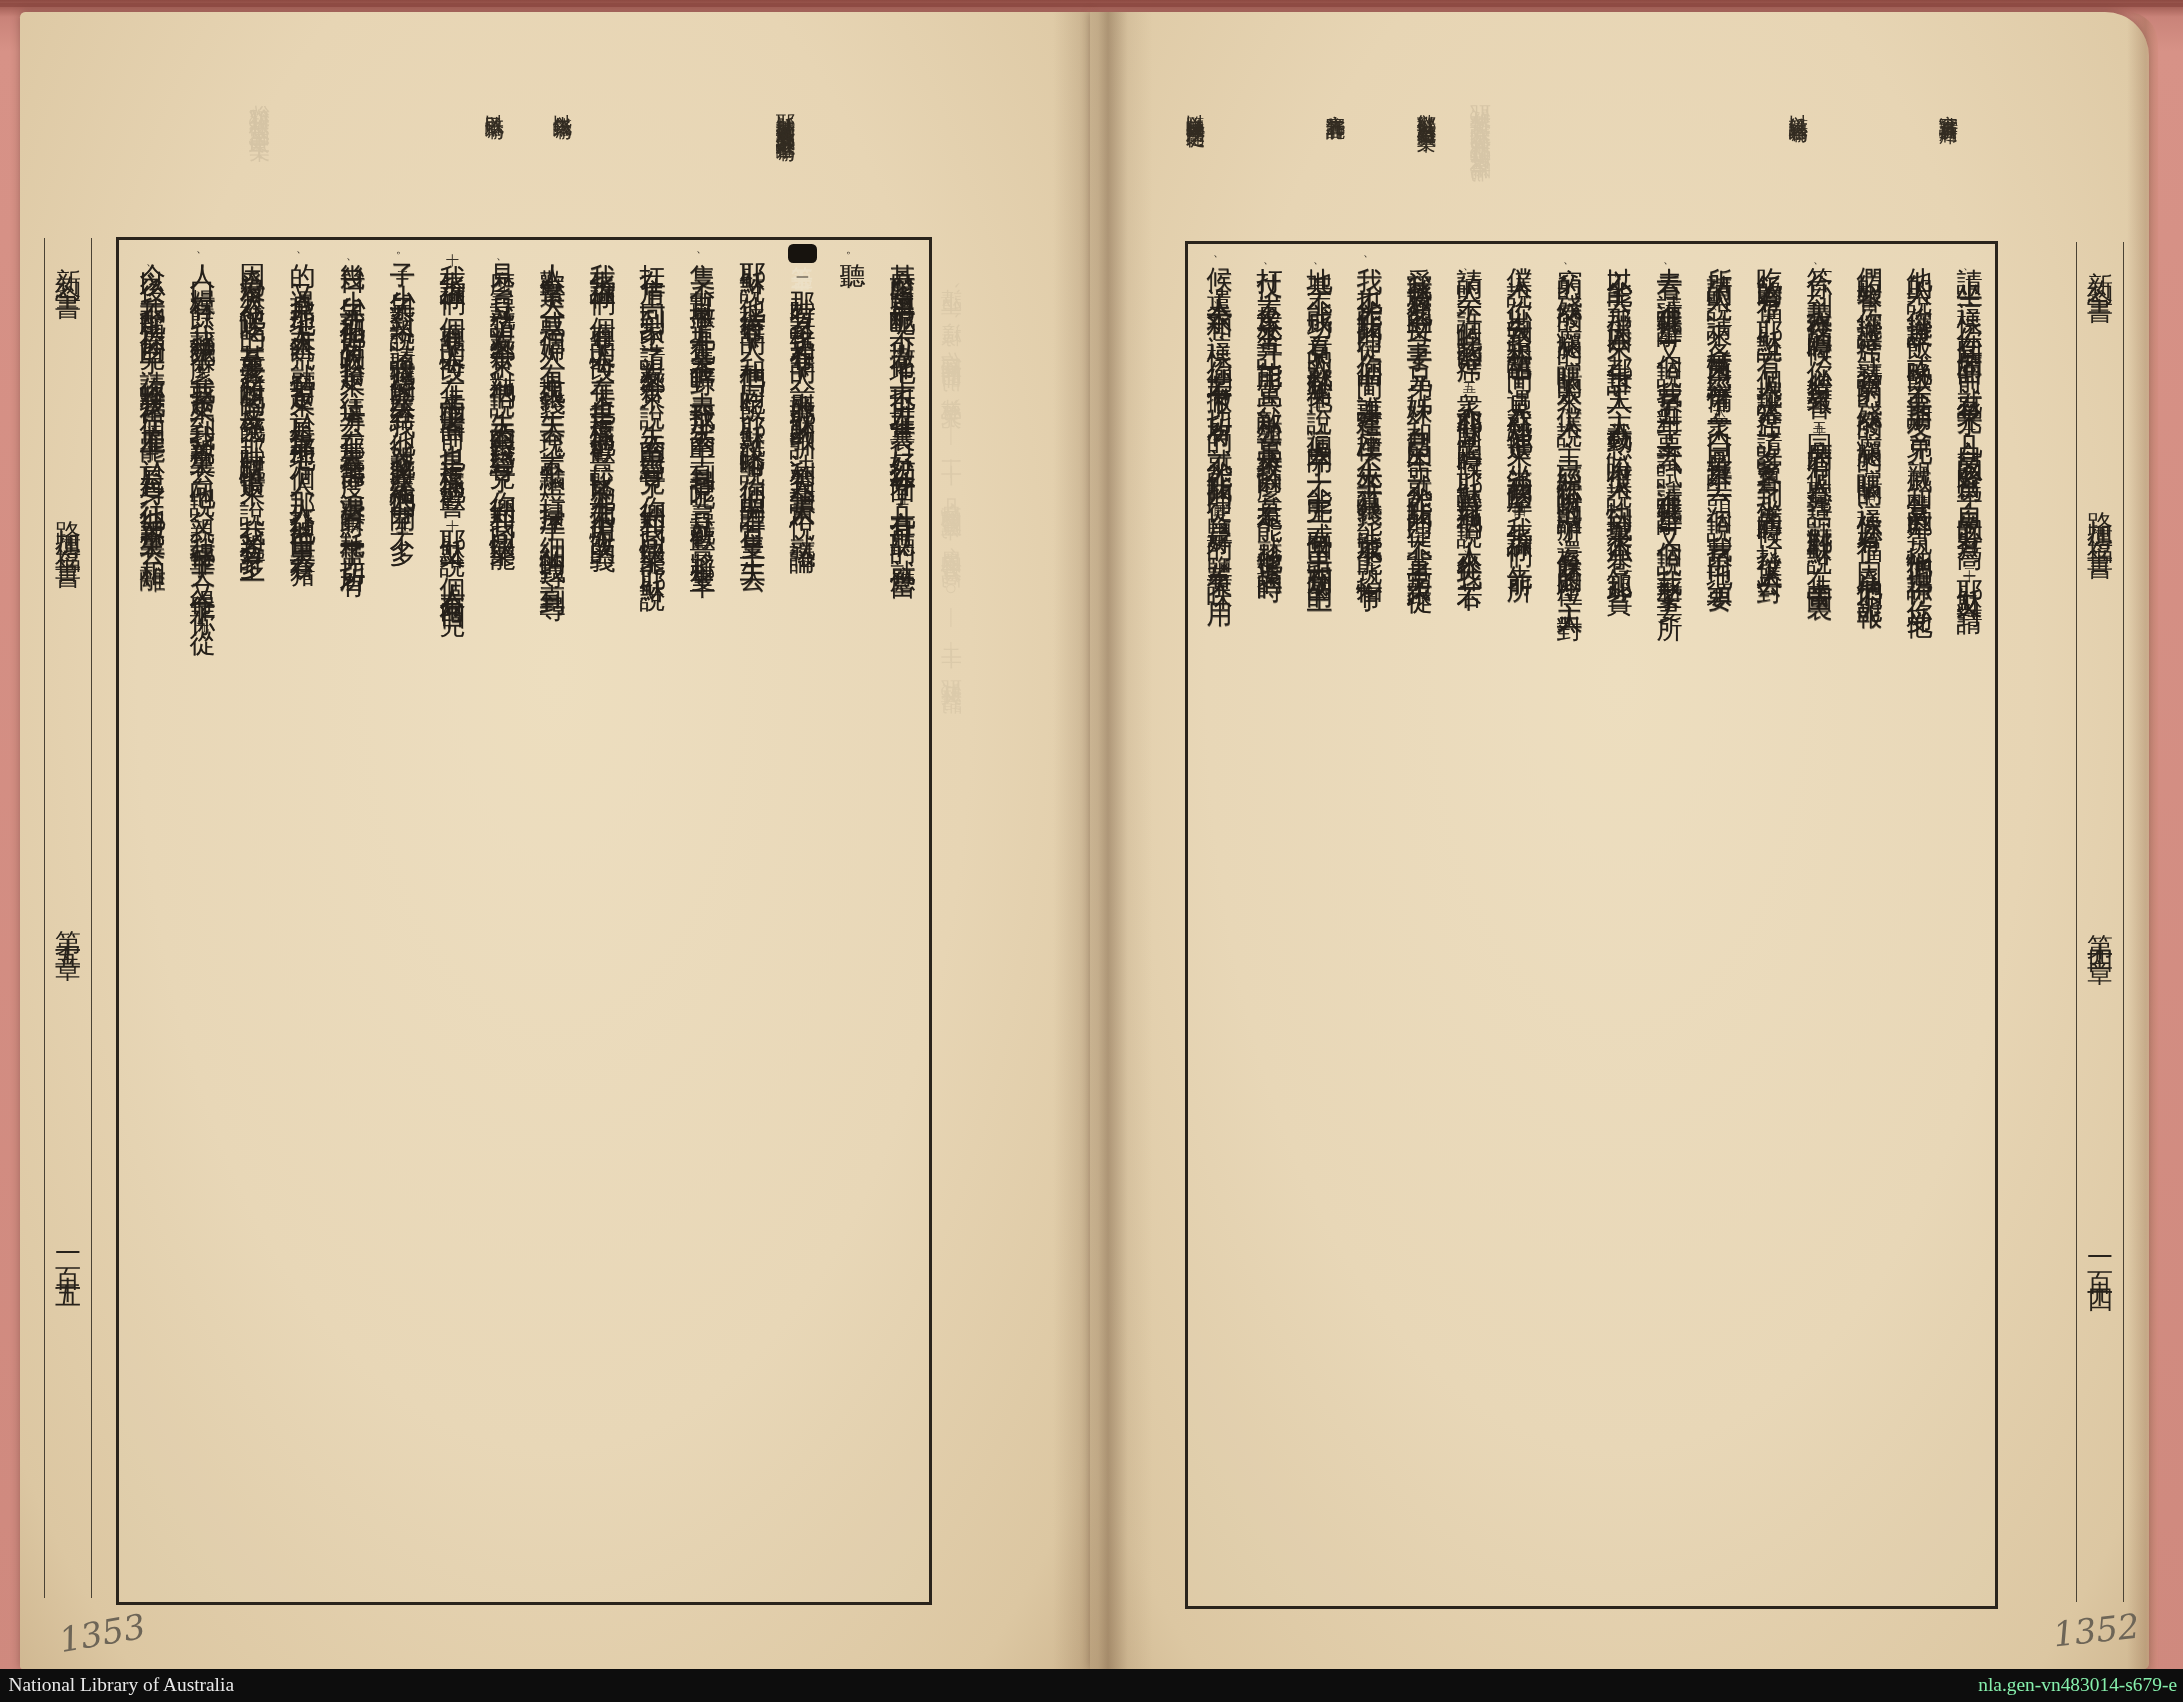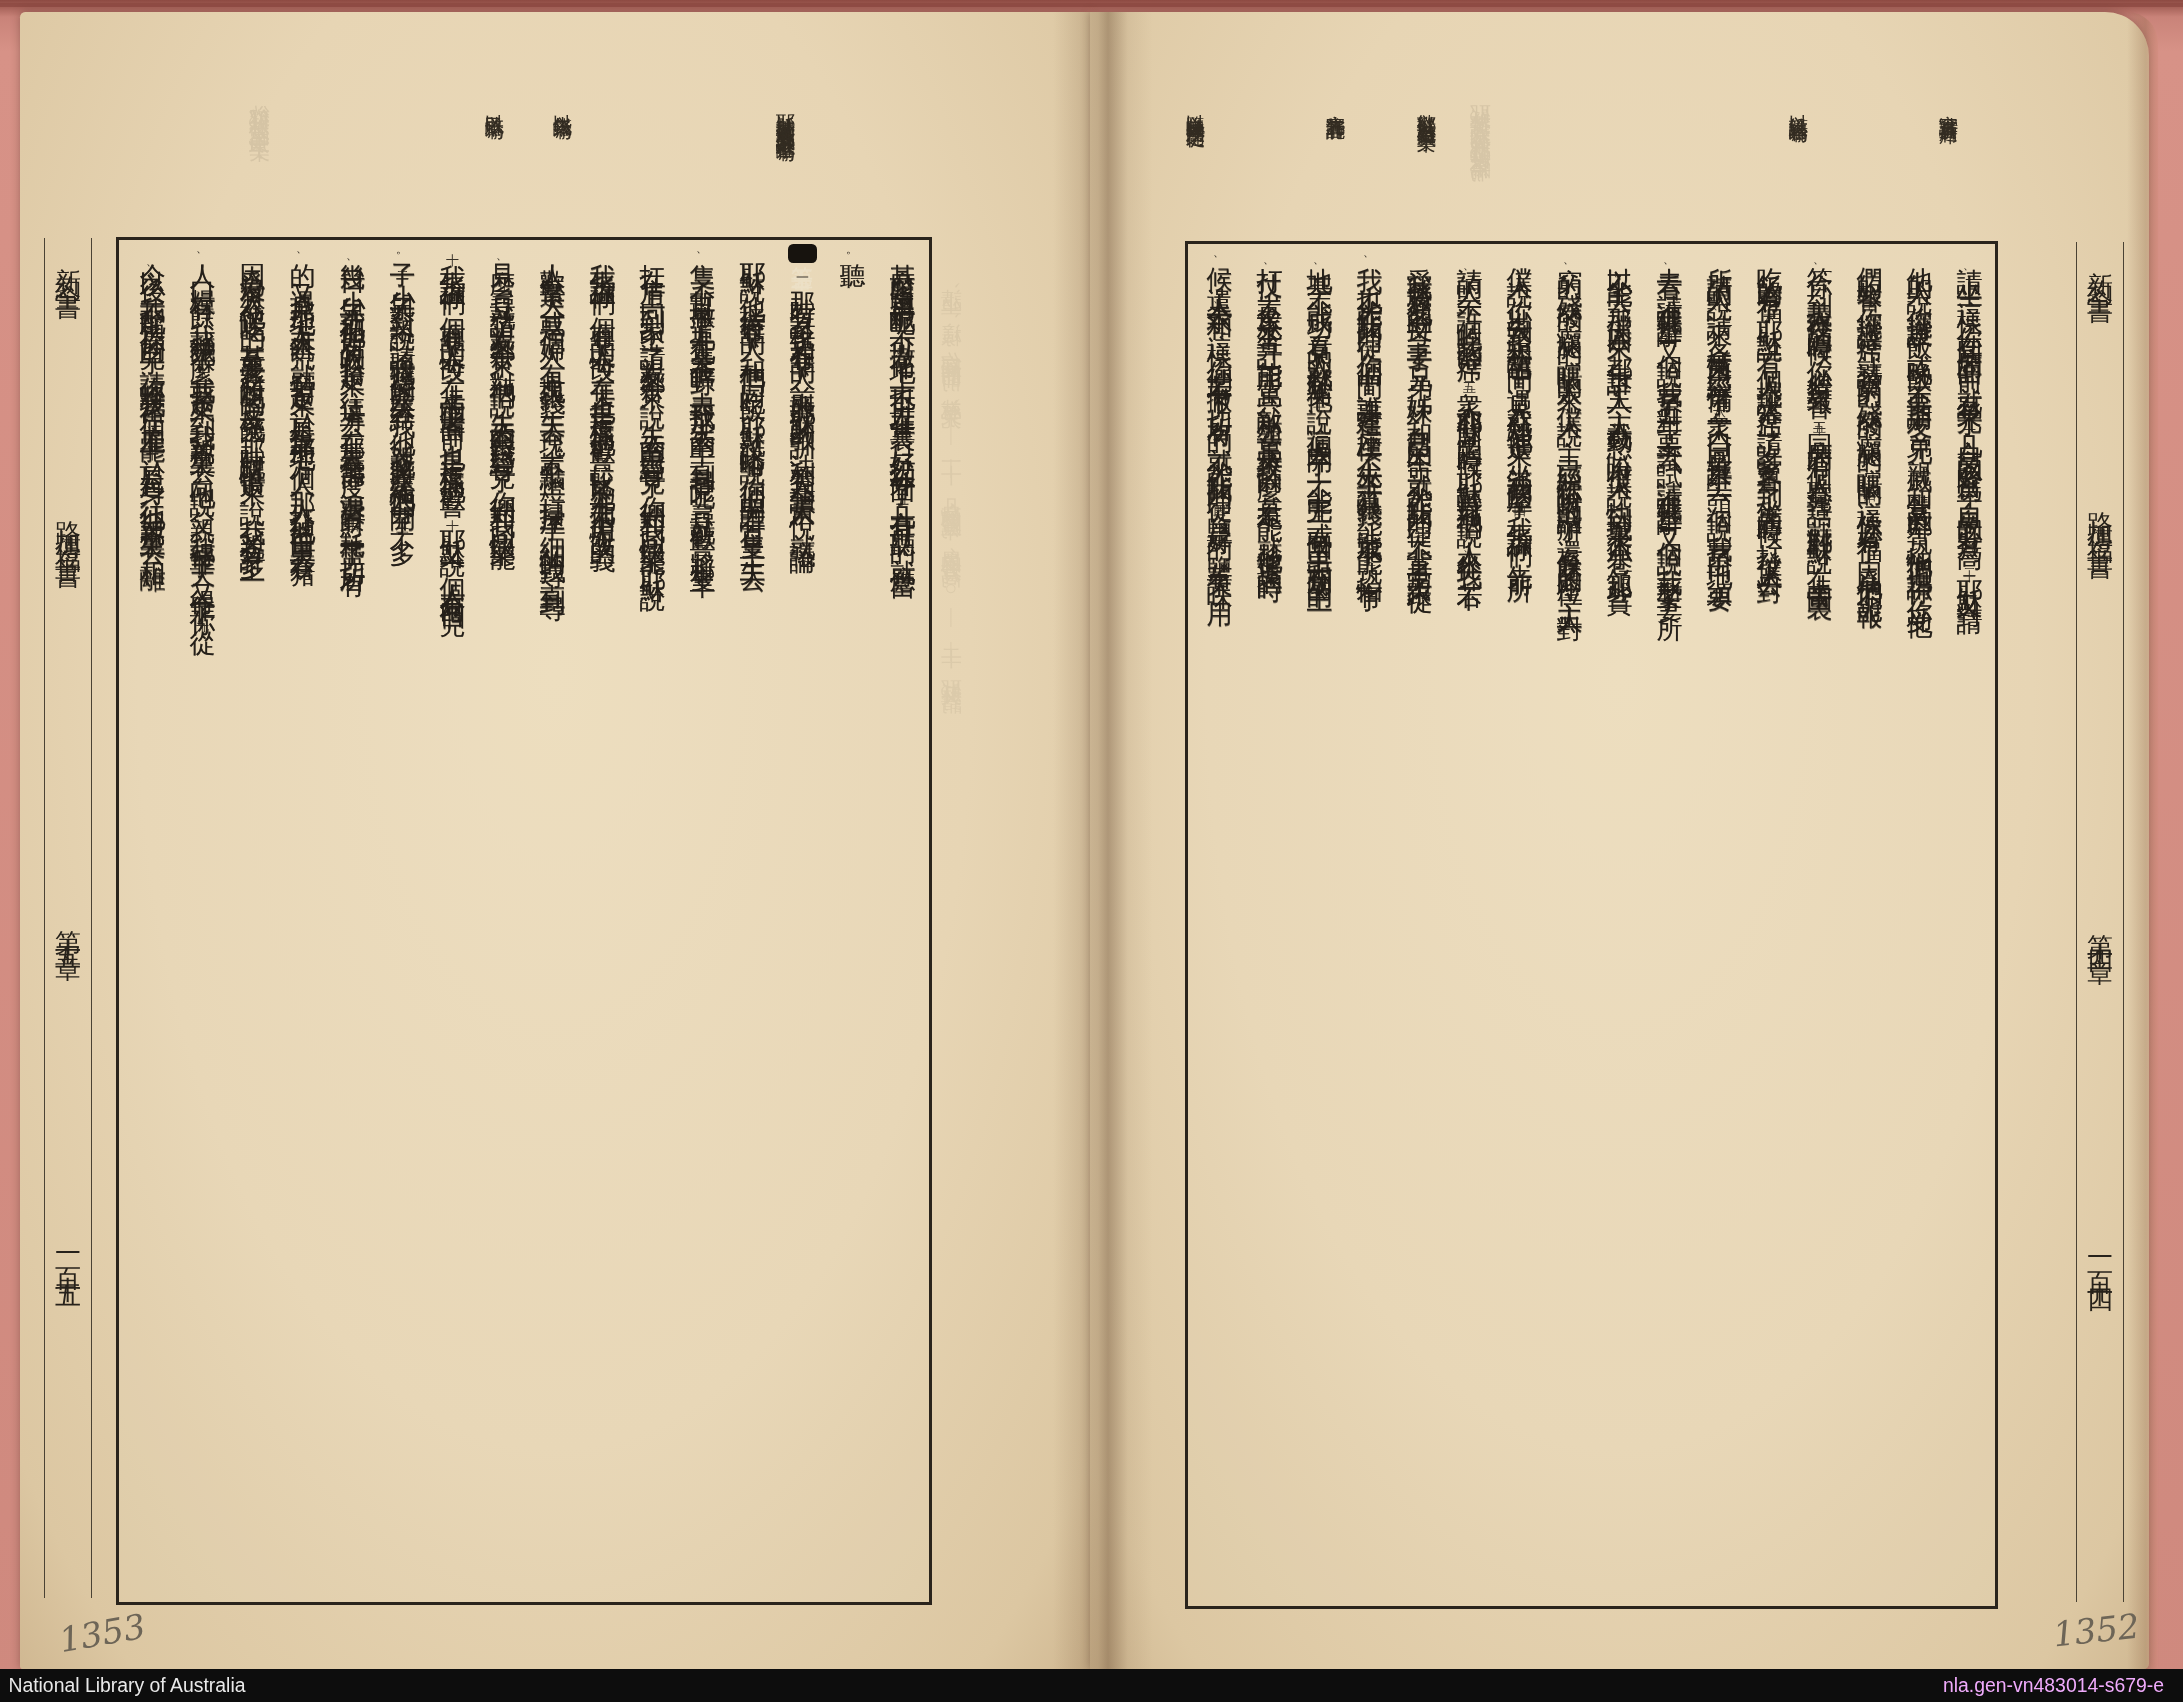--- a/index.html
+++ b/index.html
@@ -56,23 +56,23 @@
   .col .chapbox{background:#17130e;color:#ece0c6;border-radius:5.2px;
        font-size:22px;letter-spacing:2.1px;padding:5.2px 2.1px;margin:1px 0 7.3px 0;text-shadow:none;}
   
   .ghost{position:absolute;writing-mode:vertical-rl;text-orientation:upright;transform:scaleX(-1);
          opacity:.12;color:#5c5240;pointer-events:none;font-size:21px;letter-spacing:3.1px;line-height:27px;}
   .ghost.g1{left:1467px;top:89px;height:136px;width:398px;}
   .ghost.g2{left:246px;top:89px;height:136px;width:220px;}
   .ghost.g3{left:938px;top:272px;height:1257px;width:115px;opacity:.08;}
   
   .bar{position:absolute;left:0;right:0;bottom:0;height:34px;background:#0d0d0d;
-       font-family:Liberation Sans, sans-serif;color:#e9e9e9;font-size:19.4px;}
+       font-family:Liberation Serif, serif;color:#e9e9e9;font-size:19.4px;}
   .bar .lib{position:absolute;left:8.4px;top:5.2px;}
-  .bar .id{position:absolute;right:19px;top:5.2px;color:#f0abfc;}
+  .bar .id{position:absolute;right:6px;top:5.2px;color:#86efac;}
   
   .hand{position:absolute;font-style:italic;color:#6d6557;font-size:34px;
         font-family:"DejaVu Serif","Liberation Serif",serif;}
   .hand.h-left{left:59px;top:1613px;transform:rotate(-10deg);}
   .hand.h-right{left:2053px;top:1610px;transform:rotate(-6deg);}
   .cover-line{position:absolute;left:0;right:0;top:3.1px;height:4.2px;background:#8d4a42;opacity:.8;}
 </style>
 </head>
 <body>
 

